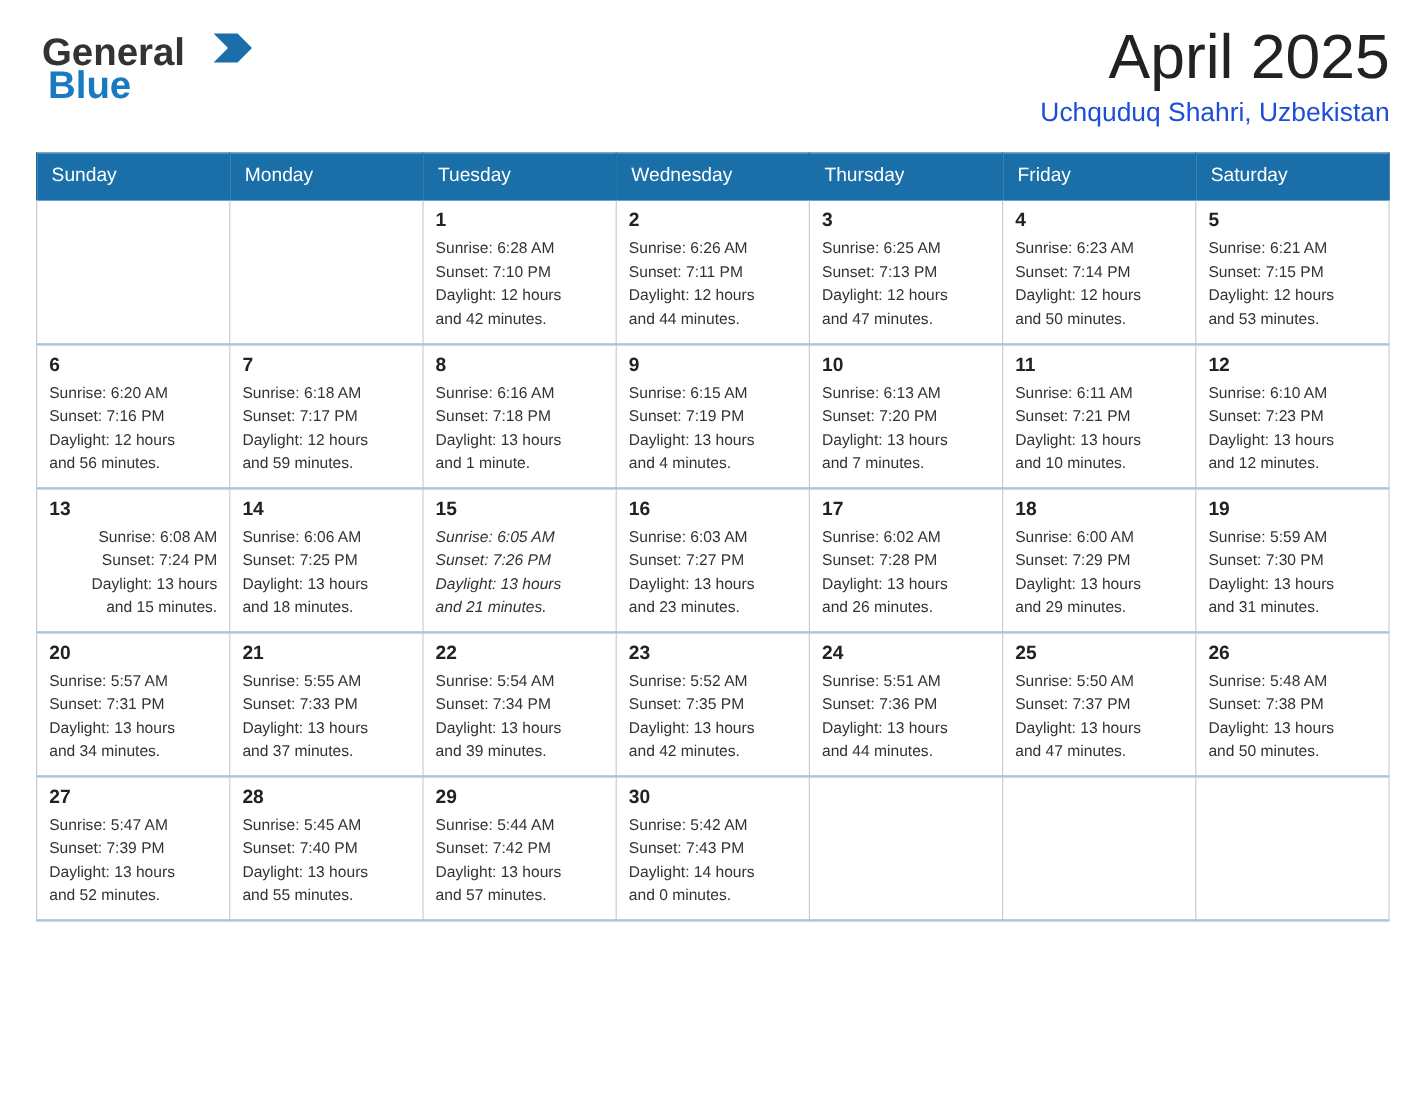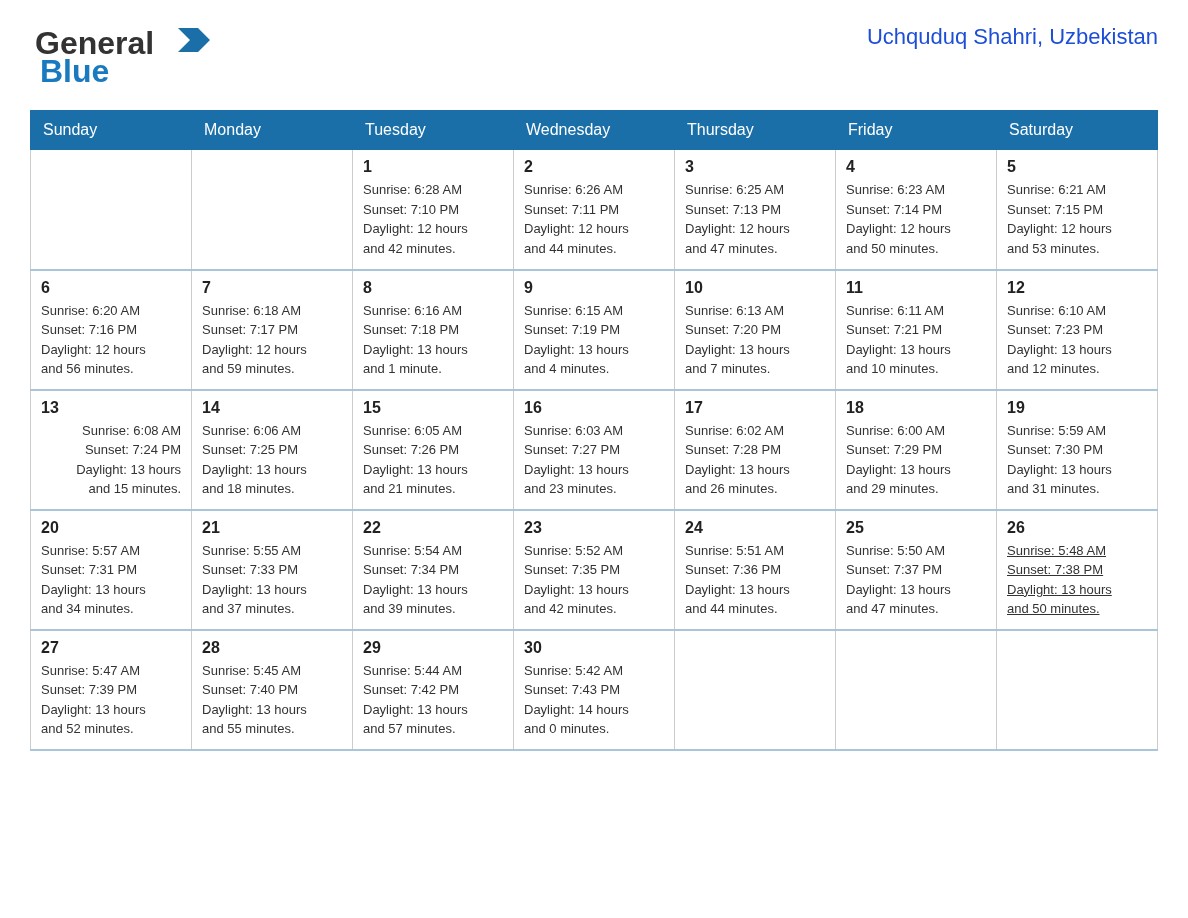--- a/index.html
+++ b/index.html
@@ -80,20 +80,21 @@
 
 <div class="header">
   <div class="logo-wrapper" style="line-height: 1;">
       <svg width="200" height="70" viewBox="0 0 200 70">
         <text x="5" y="34" font-size="32" font-weight="bold" font-family="Arial, sans-serif" fill="#333">General</text>
         <polygon points="148,8 168,8 180,20 168,32 148,32 160,20" fill="#1a6fa8"></polygon>
         <text x="10" y="62" font-size="32" font-weight="bold" font-family="Arial, sans-serif" fill="#1a7abf">Blue</text>
       </svg>
     </div>
   <div class="title-section">
+    <div class="month-title">April 2025</div>
     <div class="location-title">Uchquduq Shahri, Uzbekistan</div>
   </div>
 </div>
 
 <table>
   <thead>
     <tr>
     <th>Sunday</th>
         <th>Monday</th>
         <th>Tuesday</th>
@@ -204,21 +205,21 @@
         </td>
         <td>
           <div class="day-number">14</div>
           <div class="day-info" style="white-space: pre-line;">Sunrise: 6:06 AM
 Sunset: 7:25 PM
 Daylight: 13 hours
 and 18 minutes.</div>
         </td>
         <td>
           <div class="day-number">15</div>
-          <div class="day-info" style="white-space: pre-line;">Sunrise: 6:05 AM
+          <div class="day-info" style="white-space: pre-line; font-style: italic;">Sunrise: 6:05 AM
 Sunset: 7:26 PM
 Daylight: 13 hours
 and 21 minutes.</div>
         </td>
         <td>
           <div class="day-number">16</div>
           <div class="day-info" style="white-space: pre-line;">Sunrise: 6:03 AM
 Sunset: 7:27 PM
 Daylight: 13 hours
 and 23 minutes.</div>
@@ -283,21 +284,21 @@
         </td>
         <td>
           <div class="day-number">25</div>
           <div class="day-info" style="white-space: pre-line;">Sunrise: 5:50 AM
 Sunset: 7:37 PM
 Daylight: 13 hours
 and 47 minutes.</div>
         </td>
         <td>
           <div class="day-number">26</div>
-          <div class="day-info" style="white-space: pre-line; text-decoration: underline;">Sunrise: 5:48 AM
+          <div class="day-info" style="white-space: pre-line;">Sunrise: 5:48 AM
 Sunset: 7:38 PM
 Daylight: 13 hours
 and 50 minutes.</div>
         </td>
       </tr>
       <tr>
         <td>
           <div class="day-number">27</div>
           <div class="day-info" style="white-space: pre-line;">Sunrise: 5:47 AM
 Sunset: 7:39 PM

